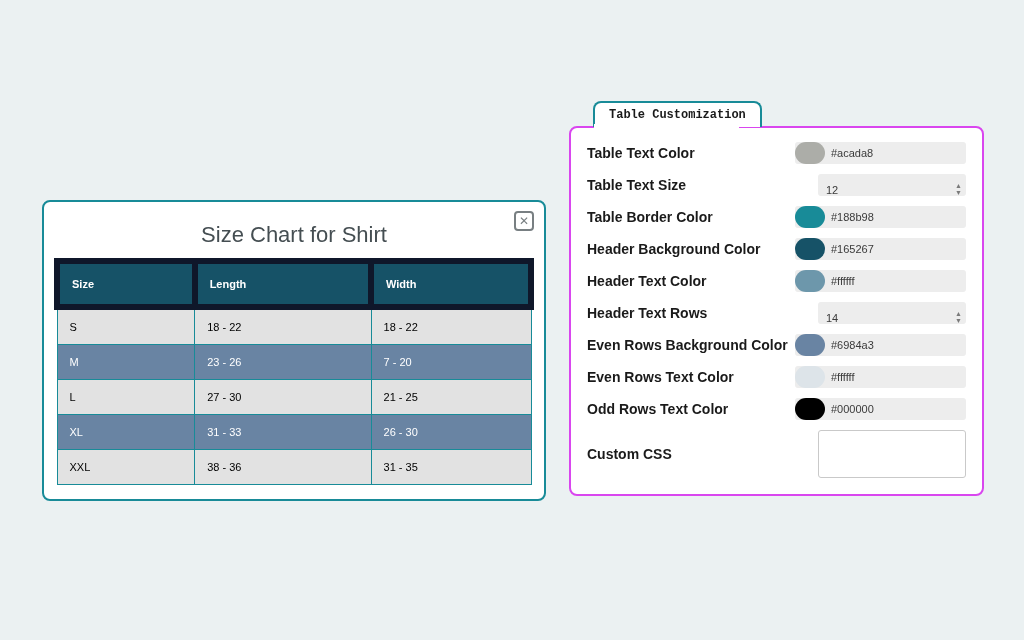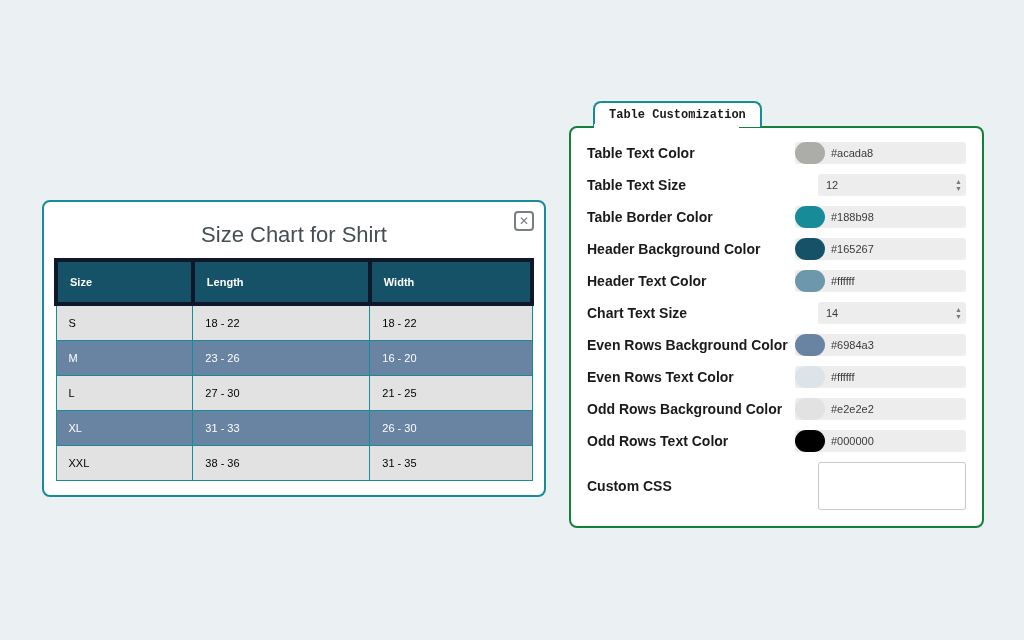--- a/index.html
+++ b/index.html
@@ -57,21 +57,21 @@
       width: 100%;
       border-collapse: collapse;
     }
     .size-table th {
       background: #165267;
       color: #ffffff;
       text-align: left;
       font-size: 11px;
       font-weight: 600;
       padding: 14px 12px;
-      border: 4px solid #0f172a;
+      border: 6px solid #0f172a;
     }
     .size-table td {
       font-size: 11px;
       padding: 11px 12px;
       border: 1px solid #188b98;
     }
     .size-table tr.odd td {
       background: #e2e2e2;
       color: #000000;
     }
@@ -95,21 +95,21 @@
       color: #1a1a1a;
       z-index: 2;
       font-family: Liberation Mono, monospace;
     }
     .panel {
       position: absolute;
       left: 569px;
       top: 126px;
       width: 415px;
       background: #fff;
-      border: 2px solid #15803d;
+      border: 2px solid #d946ef;
       border-radius: 8px;
       padding: 14px 16px 16px 16px;
     }
     .panel-tab-cover {
       position: absolute;
       left: 594px;
       top: 124px;
       width: 145px;
       height: 6px;
       background: #fff;
@@ -144,21 +144,21 @@
     .color-text {
       font-size: 11px;
       color: #3a3a3a;
     }
     .number-field {
       width: 148px;
       height: 22px;
       background: #ededed;
       border-radius: 3px;
       display: flex;
-      align-items: center;
+      align-items: flex-end;
       justify-content: space-between;
       padding: 0 4px 0 8px;
     }
     .number-text {
       font-size: 11px;
       color: #3a3a3a;
     }
     .stepper {
       display: flex;
       flex-direction: column;
@@ -197,21 +197,21 @@
     </thead>
     <tbody>
       <tr class="odd">
         <td>S</td>
         <td>18 - 22</td>
         <td>18 - 22</td>
       </tr>
       <tr class="even">
         <td>M</td>
         <td>23 - 26</td>
-        <td>16 - 20</td>
+        <td>7 - 20</td>
       </tr>
       <tr class="odd">
         <td>L</td>
         <td>27 - 30</td>
         <td>21 - 25</td>
       </tr>
       <tr class="even">
         <td>XL</td>
         <td>31 - 33</td>
         <td>26 - 30</td>
@@ -267,21 +267,21 @@
 
   <div class="row">
     <div class="row-label">Header Text Color</div>
     <div class="color-field">
       <div class="swatch" style="background:#6d97ab"></div>
       <div class="color-text">#ffffff</div>
     </div>
   </div>
 
   <div class="row">
-    <div class="row-label">Chart Text Size</div>
+    <div class="row-label">Header Text Rows</div>
     <div class="number-field">
       <div class="number-text">14</div>
       <div class="stepper">
           <span>▲</span>
           <span>▼</span>
         </div>
     </div>
   </div>
 
   <div class="row">
@@ -293,27 +293,20 @@
   </div>
 
   <div class="row">
     <div class="row-label">Even Rows Text Color</div>
     <div class="color-field">
       <div class="swatch" style="background:#dde4e9"></div>
       <div class="color-text">#ffffff</div>
     </div>
   </div>
 
-  <div class="row">
-    <div class="row-label">Odd Rows Background Color</div>
-    <div class="color-field">
-      <div class="swatch" style="background:#e2e2e2"></div>
-      <div class="color-text">#e2e2e2</div>
-    </div>
-  </div>
 
   <div class="row">
     <div class="row-label">Odd Rows Text Color</div>
     <div class="color-field">
       <div class="swatch" style="background:#000000"></div>
       <div class="color-text">#000000</div>
     </div>
   </div>
 
   <div class="custom-css-row">

